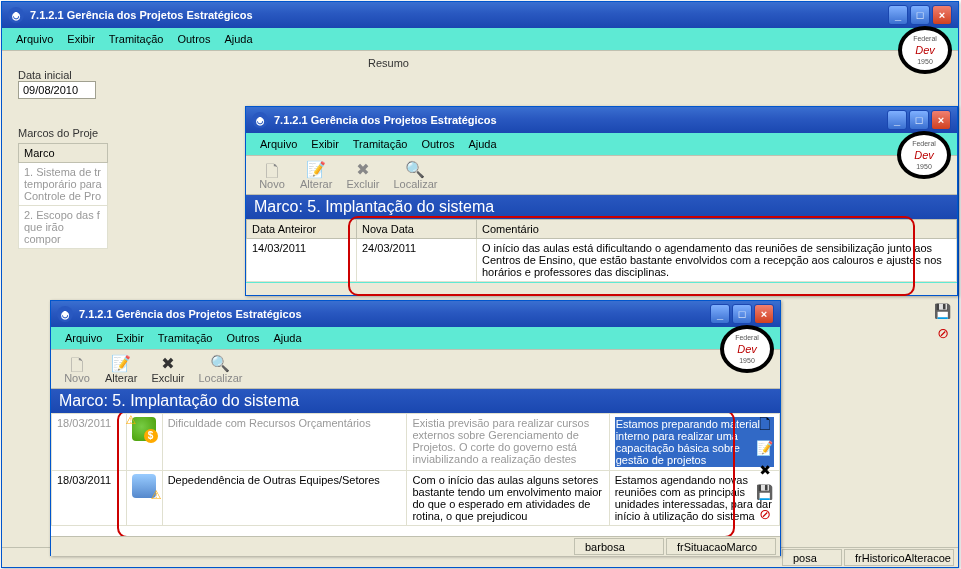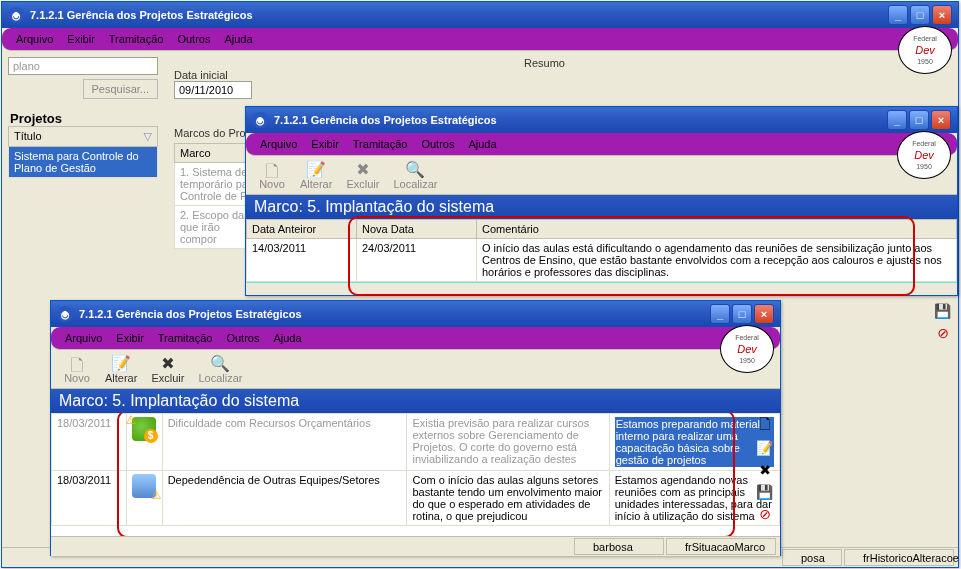--- a/index.html
+++ b/index.html
@@ -6,49 +6,49 @@
   body { background: #fff; width: 961px; height: 569px; position: relative; overflow: hidden; }
   
   .window { position: absolute; border: 1px solid #0055cc; background: #ece9d8; box-shadow: 1px 1px 3px rgba(0,0,0,.3); }
   .titlebar { background: linear-gradient(to bottom, #3a6fd0 0%, #2958c0 45%, #1a47b0 100%); color: #fff; font-weight: bold; font-size: 12px; padding: 4px 6px; display: flex; align-items: center; height: 26px; }
   .titlebar .spiral { width: 16px; height: 16px; margin-right: 6px; background: radial-gradient(circle, #fff 25%, transparent 26%), #2958c0; border-radius: 50%; display:flex; align-items:center; justify-content:center; color:#fff; font-size:10px;}
   .titlebar .title-text { flex: 1; }
   .winbtns { display: flex; gap: 2px; }
   .winbtn { width: 20px; height: 20px; border: 1px solid #1a47b0; border-radius: 3px; background: linear-gradient(#7fb0ff,#3a6fd0); display: flex; align-items: center; justify-content: center; font-weight: bold; font-size: 11px; color: #fff; cursor: pointer; }
   .winbtn.close { background: linear-gradient(#f08070,#d04020); }
   
-  .menubar { background: #a21caf; padding: 3px 8px; display: flex; gap: 2px; border-bottom: 1px solid #c0c0b0; border-radius: 9px; }
+  .menubar { background: #5eead4; padding: 3px 8px; display: flex; gap: 2px; border-bottom: 1px solid #c0c0b0; }
   .menubar span { padding: 2px 6px; cursor: pointer; }
   
   .toolbar { background: #ece9d8; padding: 2px 6px; display: flex; gap: 2px; border-bottom: 1px solid #c0c0b0; }
   .toolbtn { display: flex; flex-direction: column; align-items: center; padding: 2px 6px; color: #888; cursor: pointer; min-width: 40px; }
   .toolbtn .ticon { font-size: 16px; height: 18px; }
   .toolbtn.dark { color: #333; }
   
-  .logo { position: absolute; top: 2px; right: 6px; width: 54px; height: 48px; background: #fff; border: 1px solid #000000; border-radius: 50%; display: flex; flex-direction: column; align-items: center; justify-content: center; font-style: italic; color: #b00; font-family: serif; font-size: 14px; z-index: 5; }
+  .logo { position: absolute; top: 2px; right: 6px; width: 54px; height: 48px; background: #fff; border: 4px solid #000000; border-radius: 50%; display: flex; flex-direction: column; align-items: center; justify-content: center; font-style: italic; color: #b00; font-family: serif; font-size: 14px; z-index: 5; }
   .logo small { font-size: 7px; color: #555; font-style: normal; }
   
   .subtitle { background: linear-gradient(to bottom, #2958c0, #1a47b0); color: #fff; padding: 3px 8px; font-weight: normal; font-size: 16px; }
   
   .content { position: relative; background: #ece9d8; }
   
   table { border-collapse: collapse; width: 100%; background: #fff; table-layout: fixed; }
   th { background: #ece9d8; border: 1px solid #c0c0b0; text-align: left; padding: 3px 5px; font-weight: normal; }
   td { border: 1px solid #e0e0d0; padding: 3px 5px; vertical-align: top; }
   td.gray { color: #999; }
   
   .highlight-box { border: 2px solid #c00; border-radius: 10px; position: absolute; pointer-events: none; }
   
   .sel { background: #3169c6; color: #fff; }
   
   .sidebar-icons { position: absolute; display: flex; flex-direction: column; gap: 4px; align-items: center; }
   .side-icon { width: 18px; height: 18px; display: flex; align-items: center; justify-content: center; font-size: 14px; cursor: pointer; }
   
   .statusbar { background: #ece9d8; border-top: 1px solid #c0c0b0; display: flex; height: 20px; align-items: center; }
-  .status-seg { border: 1px solid #c0c0b0; padding: 1px 18px; margin-left: 2px; height: 17px; display:flex; align-items:center; background:#ece9d8; }
+  .status-seg { border: 1px solid #c0c0b0; padding: 1px 10px; margin-left: 2px; height: 17px; display:flex; align-items:center; background:#ece9d8; }
   
   .input-flat { border: 1px solid #a0a090; background: #fff; padding: 2px 4px; }
   .lbl { color: #333; }
   .proj-label { font-weight: bold; font-size: 13px; padding: 4px 2px 0 2px;}
   
   .micon { display:inline-block; width:24px; height:24px; border-radius:4px; position:relative; }
   .micon.money { background: radial-gradient(circle at 40% 40%, #7c4, #490); }
   .micon.money::after { content:"$"; color:#fff; font-weight:bold; position:absolute; bottom:-2px; right:-2px; background:#fa0; border-radius:50%; width:14px; height:14px; font-size:10px; text-align:center; line-height:14px;}
   .micon.money::before { content:"⚠"; position:absolute; top:-4px; left:-6px; color:#fa0; font-size:12px;}
   .micon.team { background: linear-gradient(#9cf,#58c); }
@@ -74,42 +74,25 @@
     <span>Outros</span>
     <span>Ajuda</span>
     <div class="logo" style="top:-2px;">
       <small>Federal</small>
       <span>Dev</span>
       <small>1950</small>
     </div>
   </div>
   <div class="content" style="height:494px; padding:6px; display:flex; gap:6px;">
 
-    <div style="width:150px;">
-      <div class="input-flat" style="color:#999; margin-bottom:4px;">plano</div>
-      <div style="text-align:right; margin-bottom:8px;">
-        <button style="padding:3px 8px; color:#888; border:1px solid #bbb; background:#ece9d8;">Pesquisar...</button>
-      </div>
-      <div class="proj-label">Projetos</div>
-      <table>
-        <tbody>
-            <tr>
-              <th><span>Título</span> <span style="float:right; color:#88c;">▽</span></th>
-            </tr>
-        <tr>
-              <td class="sel">Sistema para Controle do Plano de Gestão</td>
-            </tr>
-      </tbody>
-        </table>
-    </div>
 
     <div style="flex:1; position:relative;">
       <div style="position:absolute; left:10px; top:12px;">
         <div class="lbl">Data inicial</div>
-        <div class="input-flat" style="width:78px;">09/11/2010</div>
+        <div class="input-flat" style="width:78px;">09/08/2010</div>
       </div>
       <div style="position:absolute; left:360px; top:0;text-align:right;">
         <div class="lbl">Resumo</div>
       </div>
       <div style="position:absolute; left:10px; top:70px; width:90px;">
         <div class="lbl">Marcos do Proje</div>
         <table style="margin-top:4px;">
           <tbody>
               <tr>
                 <th>Marco</th>

